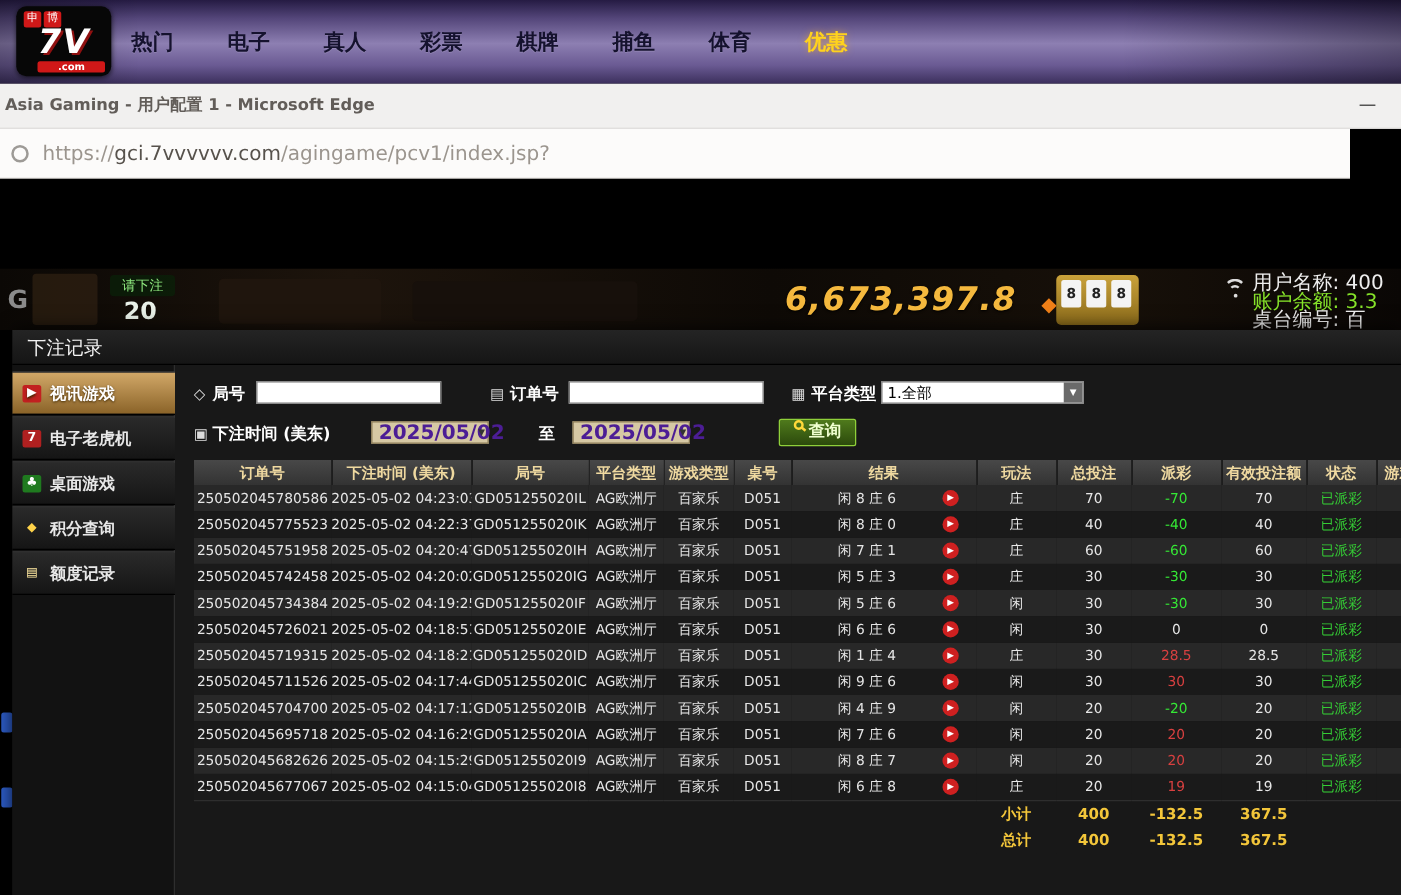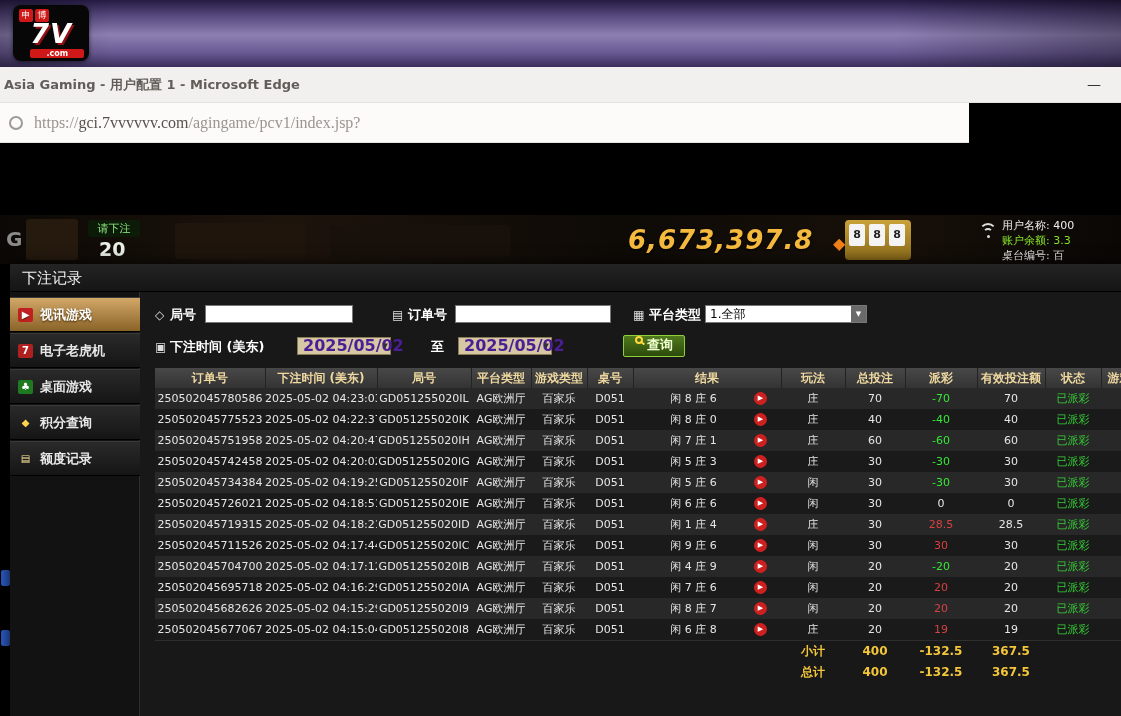--- a/index.html
+++ b/index.html
@@ -25,22 +25,22 @@
   .nav-item { font-size:17px; font-weight:bold; color:#15122e; cursor:pointer; white-space:nowrap;
     text-shadow:0 1px 0 rgba(255,255,255,.12); }
   .nav-item.hl { color:#ffd21e; text-shadow:0 0 6px rgba(255,170,0,.55); }
 
   
   .titlebar { position:absolute; top:67px; left:0; width:1121px; height:36px; background:#f1f0ef;
     border-bottom:1px solid #e3e1df; }
   .title-text { position:absolute; left:4px; top:0; line-height:36px; font-size:13px; color:#625d59;font-weight:bold; }
   .min-btn { position:absolute; right:12px; top:0; width:30px; line-height:34px; text-align:center;
     font-size:14px; color:#333; cursor:pointer; }
-  .urlbar { position:absolute; top:103px; left:0; width:969px; height:40px; background:#fcfbfa;
-    border-bottom:1px solid #e6e3e0;font-family:Liberation Serif, serif; }
+  .urlbar { position:absolute; top:103px; left:0; width:1080px; height:40px; background:#fcfbfa;
+    border-bottom:1px solid #e6e3e0; }
   .page-ring { position:absolute; left:9px; top:13px; width:14px; height:14px;
     border:2px solid #9d9a96; border-radius:50%; }
   .url-text { position:absolute; left:34px; top:0; line-height:39px; font-size:16px; color:#9b958e;
     white-space:nowrap; }
   .url-host { color:#57524c; }
 
   
   .page { position:absolute; top:143px; left:0; width:1121px; height:573px; background:#000; }
 
   
@@ -60,21 +60,21 @@
     background:linear-gradient(180deg,#caa23a,#8a6a1a); border-radius:4px; }
   .card { position:absolute; top:4px; width:16px; height:22px; background:#f4f4f4; border-radius:2px;
     color:#222; font-size:11px; font-weight:bold; text-align:center; line-height:22px; }
   .diamond { position:absolute; left:833px; top:19px; color:#f08018; font-size:16px; }
   .wifi { position:absolute; left:978px; top:8px; width:22px; height:18px; }
   .wifi-arc { position:absolute; border:2px solid #ddd; border-radius:50%;
     border-bottom-color:transparent; border-left-color:transparent; border-right-color:transparent; }
   .wifi-a1 { width:18px; height:18px; left:1px; top:0; }
   .wifi-a2 { width:10px; height:10px; left:5px; top:5px; }
   .wifi-dot { position:absolute; width:3px; height:3px; background:#ddd; border-radius:50%; left:9px; top:12px; }
-  .user-info { position:absolute; left:1002px; top:3px; font-size:11px; line-height:15px; white-space:nowrap; }
+  .user-info { position:absolute; left:1002px; top:3px; font-size:16px; line-height:15px; white-space:nowrap; }
   .blue-ico { position:absolute; left:1px; width:9px; height:16px; background:#2d5cc8; border-radius:2px; }
 
   
   .modal { position:absolute; left:10px; top:121px; width:1111px; height:452px; background:#181818;
     box-shadow:0 0 14px rgba(0,0,0,.85); }
   .modal-header { position:absolute; top:0; left:0; right:0; height:28px;
     background:linear-gradient(180deg,#242424,#151515); border-bottom:1px solid #000; }
   .modal-title { position:absolute; left:12px; line-height:28px; font-size:15px; color:#f2f2f2; }
 
   .sidebar { position:absolute; left:0; top:28px; width:130px; bottom:0; background:#121212;
@@ -136,20 +136,30 @@
 
   <div class="navbar">
     <div class="logo">
       <div class="logo-badges">
         <div class="logo-badge">申</div>
         <div class="logo-badge">博</div>
       </div>
       <div class="logo-brand">7V</div>
       <div class="logo-suffix">.com</div>
     </div>
+    <div class="nav-items" id="nav-items">
+        <div class="nav-item">热门</div>
+        <div class="nav-item">电子</div>
+        <div class="nav-item">真人</div>
+        <div class="nav-item">彩票</div>
+        <div class="nav-item">棋牌</div>
+        <div class="nav-item">捕鱼</div>
+        <div class="nav-item">体育</div>
+        <div class="nav-item hl">优惠</div>
+      </div>
   </div>
 
   <div class="titlebar">
     <div class="title-text">Asia Gaming - 用户配置 1 - Microsoft Edge</div>
     <div class="min-btn">—</div>
   </div>
 
   <div class="urlbar">
     <div class="page-ring"></div>
     <div class="url-text"><span>https://</span><span class="url-host">gci.7vvvvvv.com</span><span>/agingame/pcv1/index.jsp?</span></div>

